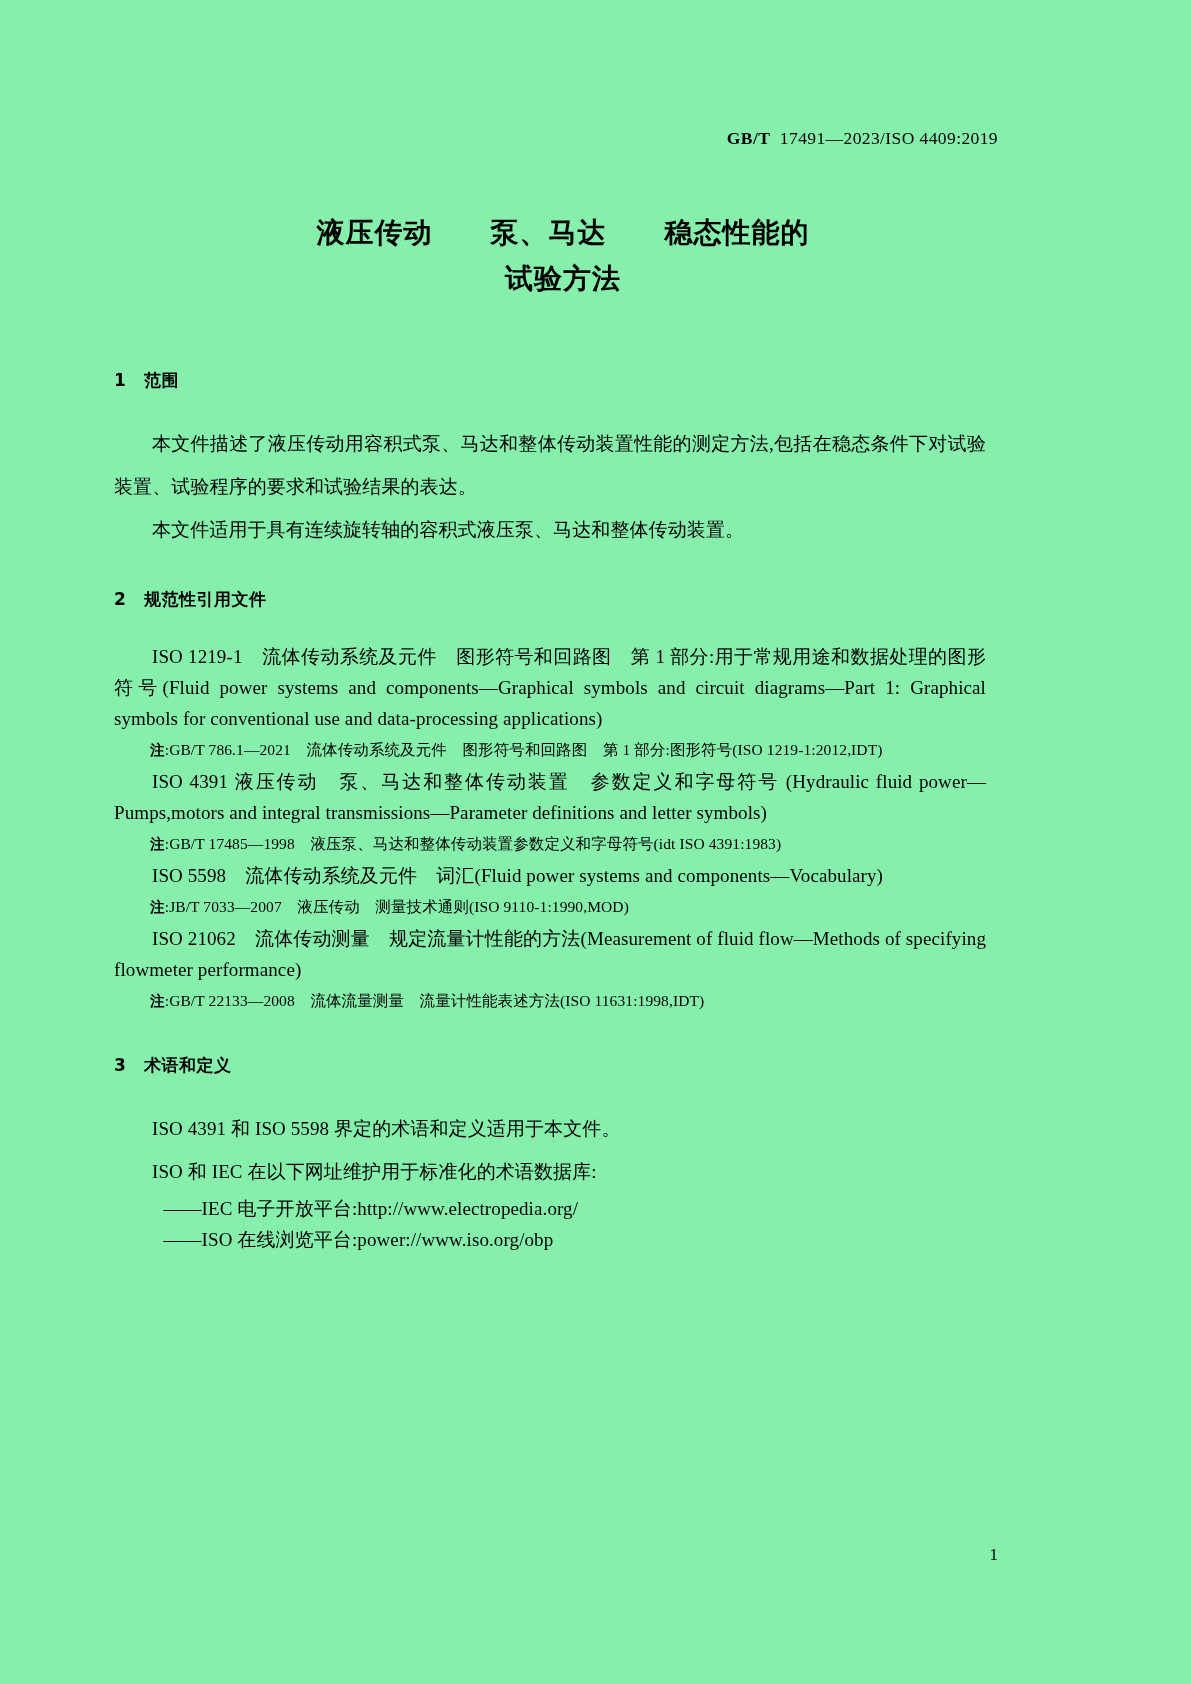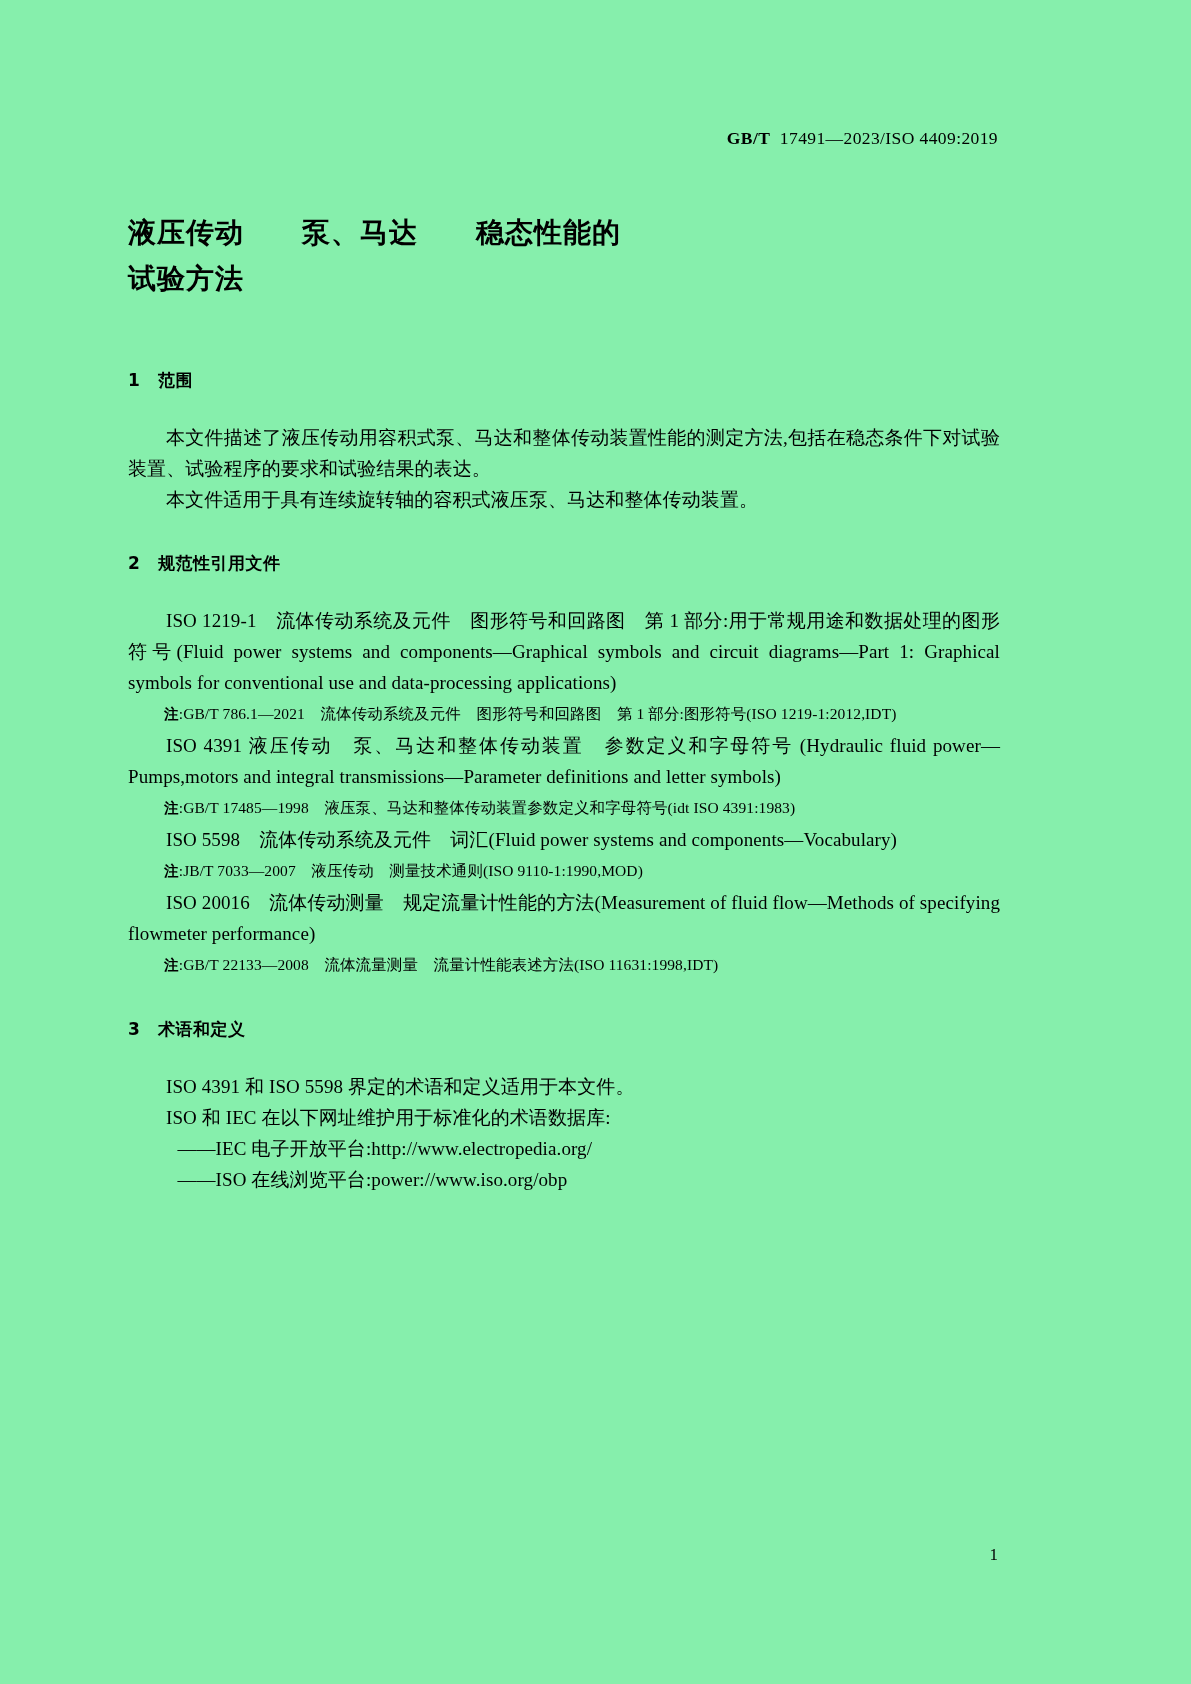--- a/index.html
+++ b/index.html
@@ -40,36 +40,36 @@
   .page-header .num {
     font-weight: normal;
   }
 
   
   .doc-title {
     position: absolute;
     top: 210px;
     left: 128px;
     width: 870px;
-    text-align: left;
+    text-align: center;
     font-family: "DejaVu Sans", "Liberation Sans", sans-serif;
     font-weight: bold;
     font-size: 28px;
     line-height: 46px;
     letter-spacing: 1px;
   }
   .doc-title .line2 {
     display: block;
   }
 
   
   .body-area {
     position: absolute;
     top: 368px;
-    left: 128px;
+    left: 114px;
     width: 872px;
   }
 
   h2.section {
     font-family: "DejaVu Sans", "Liberation Sans", sans-serif;
     font-weight: bold;
     font-size: 17px;
     line-height: 24px;
     margin: 0;
     padding: 0;
@@ -81,21 +81,21 @@
   }
 
   .gap-after-heading { height: 30px; }
   .gap-before-heading { height: 36px; }
 
   p.para {
     margin: 0;
     padding: 0;
     font-family: "Liberation Serif", "DejaVu Serif", serif;
     font-size: 19px;
-    line-height: 31px;
+    line-height: 43px;
     text-align: justify;
     text-justify: inter-character;
     text-indent: 2em;
     letter-spacing: 0.1px;
   }
 
   p.ref {
     margin: 0;
     padding: 0;
     font-family: "Liberation Serif", "DejaVu Serif", serif;
@@ -176,21 +176,21 @@
     <p class="note"><span class="note-label">注</span>:<span>GB/T 786.1—2021　流体传动系统及元件　图形符号和回路图　第 1 部分:图形符号(ISO 1219-1:2012,IDT)</span></p>
 
     <p class="ref">ISO 4391 液压传动　泵、马达和整体传动装置　参数定义和字母符号 (Hydraulic fluid power—Pumps,motors and integral transmissions—Parameter definitions and letter symbols)</p>
     <p class="note"><span class="note-label">注</span>:<span>GB/T 17485—1998　液压泵、马达和整体传动装置参数定义和字母符号(idt ISO 4391:1983)</span></p>
 
     <p class="ref">ISO 5598　流体传动系统及元件　词汇(Fluid power systems and components—Vocabulary)</p>
 
     <p class="note"><span class="note-label">注</span>:<span>JB/T 7033—2007　液压传动　测量技术通则(ISO 9110-1:1990,MOD)</span></p>
 
 
-    <p class="ref">ISO 20016　流体传动测量　规定流量计性能的方法(Measurement of fluid flow—Methods of specifying flowmeter performance)</p>
+    <p class="ref">ISO 21062　流体传动测量　规定流量计性能的方法(Measurement of fluid flow—Methods of specifying flowmeter performance)</p>
     <p class="note"><span class="note-label">注</span>:<span>GB/T 22133—2008　流体流量测量　流量计性能表述方法(ISO 11631:1998,IDT)</span></p>
 
     <div class="gap-before-heading"></div>
 
     <h2 class="section">
       <span class="sec-num">3</span><span>术语和定义</span>
     </h2>
     <div class="gap-after-heading"></div>
     <p class="para">ISO 4391 和 ISO 5598 界定的术语和定义适用于本文件。</p>
     <p class="para">ISO 和 IEC 在以下网址维护用于标准化的术语数据库:</p>

